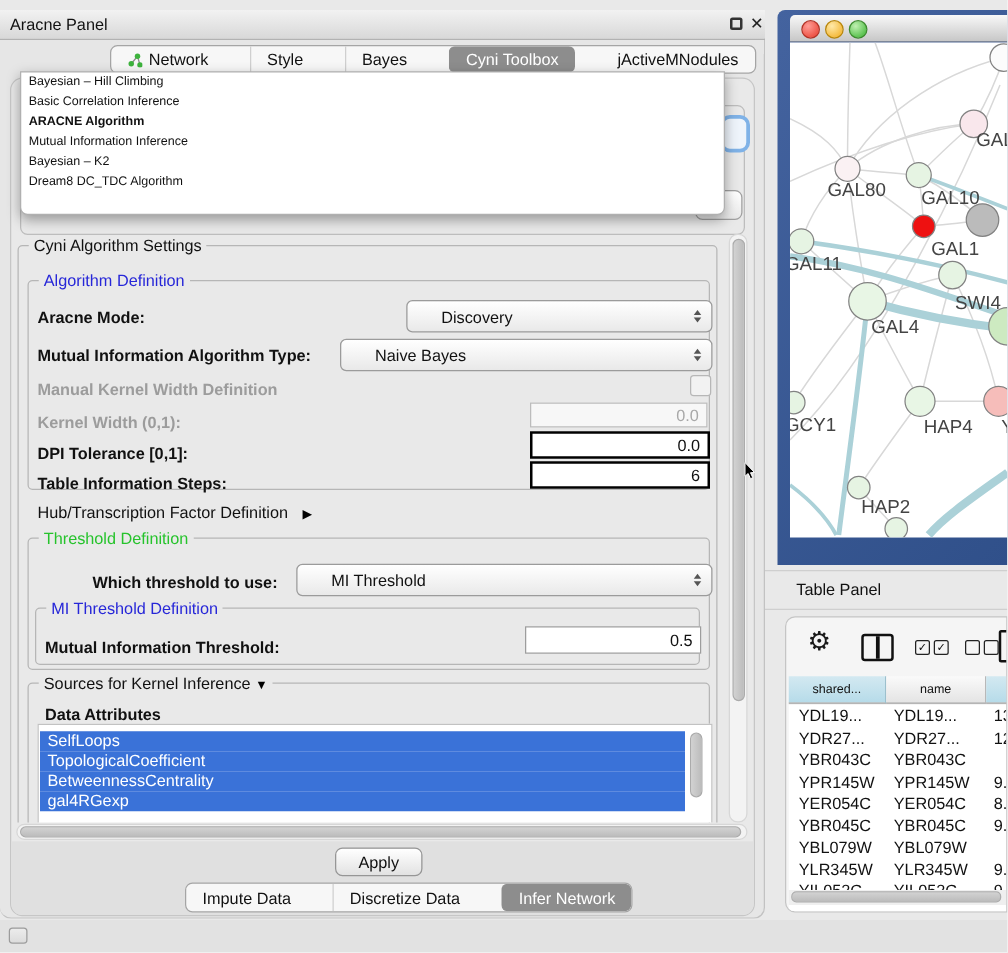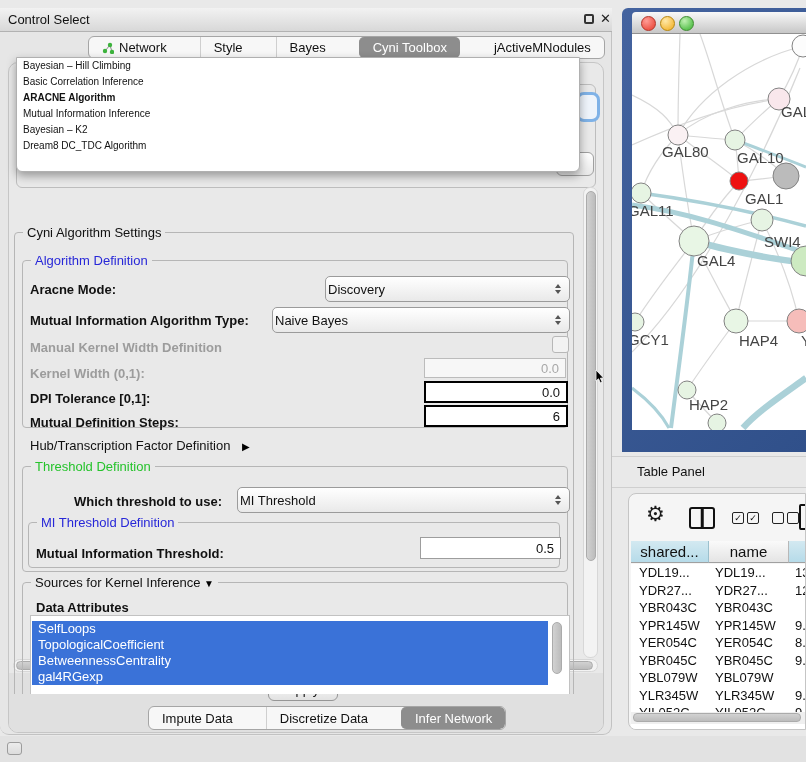--- a/index.html
+++ b/index.html
@@ -27,30 +27,30 @@
   .hid-btn{left:576px;top:92px;width:24px;height:30px;border:3px solid #7fb2e7;border-radius:8px;background:#eef4fb;}
   .hid-combo{left:556px;top:152px;width:38px;height:24px;border:1px solid #a0a0a0;border-radius:6px;
           background:linear-gradient(#fff,#e8e8e8);}
   
   .popup{left:16px;top:57px;width:564px;height:115px;background:#fff;border:1px solid #b0b0b0;
          border-radius:0 0 6px 6px;box-shadow:0 4px 10px rgba(0,0,0,.35);z-index:50;}
   .popup-ph{height:18px;line-height:18px;text-align:center;color:#b8b8b8;font-size:14px;}
   .popup-item{height:16px;line-height:16px;font-size:10px;padding-left:6px;white-space:nowrap;}
   .popup-item.sel{font-weight:bold;}
   
-  .viewport{left:12px;top:186px;width:570px;height:472px;overflow:hidden;z-index:10;margin-top:36px;}
+  .viewport{left:12px;top:186px;width:570px;height:472px;overflow:hidden;z-index:10;}
   .grp{border:1px solid #b6b6b6;border-radius:4px;}
   .grp-title{position:absolute;top:-8px;left:8px;background:#e9e9e9;padding:0 4px;font-size:13px;white-space:nowrap;}
   .blue{color:#2727d8;} .green{color:#26c32c;}
   .lbl{position:absolute;font-size:13px;font-weight:bold;white-space:nowrap;box-sizing:border-box;}
   .lbl.dis{color:#9c9c9c;}
   .lbl.plain{font-weight:normal;}
   .combo{position:absolute;box-sizing:border-box;border:1px solid #9b9b9b;border-radius:5px;
          background:linear-gradient(#ffffff,#e9e9e9);font-size:13px;display:flex;align-items:center;
-         padding-left:2px;}
+         padding-left:27px;}
   .stp{position:absolute;right:8px;top:50%;transform:translateY(-50%);display:flex;flex-direction:column;gap:2px;}
   .stp i{display:block;width:0;height:0;border-left:3.5px solid transparent;border-right:3.5px solid transparent;}
   .stp i.up{border-bottom:4px solid #555;} .stp i.dn{border-top:4px solid #555;}
   .field{position:absolute;box-sizing:border-box;background:#fff;border:1px solid #9d9d9d;font-size:13px;
          display:flex;align-items:center;justify-content:flex-end;padding-right:6px;}
   .field.hard{border:2px solid #000;}
   .field.dis{background:#f7f7f7;border-color:#bcbcbc;color:#a8a8a8;}
   .checkbox{position:absolute;width:15px;height:15px;border:1px solid #b7b7b7;border-radius:3px;background:#f2f2f2;}
   .tri{font-size:10px;color:#000;}
   .listbox{position:absolute;background:#fff;border:1px solid #c2c2c2;overflow:hidden;}
@@ -76,39 +76,39 @@
   .tp-title{font-size:13px;}
   .tp-panel{left:628px;top:493px;width:178px;height:237px;background:#f5f5f5;border:1px solid #c5c5c5;
         border-radius:8px 0 0 8px;overflow:hidden;}
   .gear{font-size:21px;color:#1a1a1a;line-height:1;}
   .colico{width:22px;height:18px;border:2.5px solid #111;border-radius:3px;position:absolute;}
   .colico div{position:absolute;left:50%;top:0;width:2.5px;height:100%;background:#111;transform:translateX(-50%);}
   .cbpair{position:absolute;display:flex;gap:3px;}
   .cb{width:10px;height:10px;border:1.7px solid #222;border-radius:2px;font-size:9px;line-height:10px;
       text-align:center;font-weight:bold;color:#111;}
   .pageico{position:absolute;width:18px;height:22px;border:2.5px solid #111;border-radius:2px;background:#f5f5f5;}
-  .th{position:absolute;top:47px;height:22px;font-size:15px;display:flex;align-items:center;justify-content:center;
+  .th{position:absolute;top:47px;height:22px;font-size:10px;display:flex;align-items:center;justify-content:center;
       border-bottom:1px solid #a0a0a0;box-sizing:border-box;}
   .th.bluehd{background:linear-gradient(#d3e9f1,#b6dbe9);border-right:1px solid #9cc0cd;}
   .th.grayhd{background:linear-gradient(#fafafa,#e4e4e4);border-right:1px solid #b8b8b8;}
   .trows{position:absolute;left:2px;top:70px;width:174px;height:173px;background:#fff;overflow:hidden;}
   .trow{position:absolute;left:0;width:100%;height:17.5px;font-size:13px;line-height:17.5px;white-space:nowrap;}
   .trow span{position:absolute;}
   .bottom-strip{left:0;top:736px;width:806px;height:26px;background:#e2e2e2;}
   .corner-ico{left:7px;top:742px;width:15px;height:13px;border:1px solid #9c9c9c;border-radius:3px;
         background:linear-gradient(#ececec,#dcdcdc);}
 </style>
 </head>
 <body>
 
 <div id="app">
 
   <div class="abs cp-win"></div>
   <div class="abs cp-titlebar"></div>
-  <div class="abs cp-title">Control Select</div>
+  <div class="abs cp-title">Aracne Panel</div>
   <div class="abs float-ico"></div>
   <div class="abs close-ico">✕</div>
 
   <div class="abs tabstrip" style="left:88px;top:36px;height:23px;" id="top-tabs">
       <div class="tab">
         <svg width="12" height="12" style="margin-right:5px">
           <line x1="3" y1="9" x2="8" y2="3" stroke="#888" stroke-width="1"></line>
           <line x1="8" y1="3" x2="10" y2="10" stroke="#888" stroke-width="1"></line>
           <circle cx="3" cy="9" r="2.2" fill="#3db33d"></circle>
           <circle cx="8" cy="3" r="2.2" fill="#3db33d"></circle>
@@ -174,21 +174,21 @@
     <span class="lbl dis" style="left:18px;top:118px;">Manual Kernel Width Definition</span>
     <div class="checkbox" style="left:540px;top:114px;"></div>
     <span class="lbl dis" style="left:18px;top:144px;">Kernel Width (0,1):</span>
     <div class="field dis" style="left:412px;top:136px;width:142px;height:20px;">
       <span>0.0</span>
     </div>
     <span class="lbl" style="left:18px;top:169px;">DPI Tolerance [0,1]:</span>
     <div class="field hard" style="left:412px;top:159px;width:144px;height:22px;">
       <span>0.0</span>
     </div>
-    <span class="lbl" style="left:18px;top:193px;">Mutual Definition Steps:</span>
+    <span class="lbl" style="left:18px;top:193px;">Table Information Steps:</span>
     <div class="field hard" style="left:412px;top:183px;width:144px;height:22px;">
       <span>6</span>
     </div>
 
     <span class="lbl plain" style="left:18px;top:216px;">
       <span>Hub/Transcription Factor Definition</span>
       <span class="tri" style="margin-left:8px;">▶</span>
     </span>
 
     <div class="abs grp" style="left:10px;top:244px;width:546px;height:106px;">

